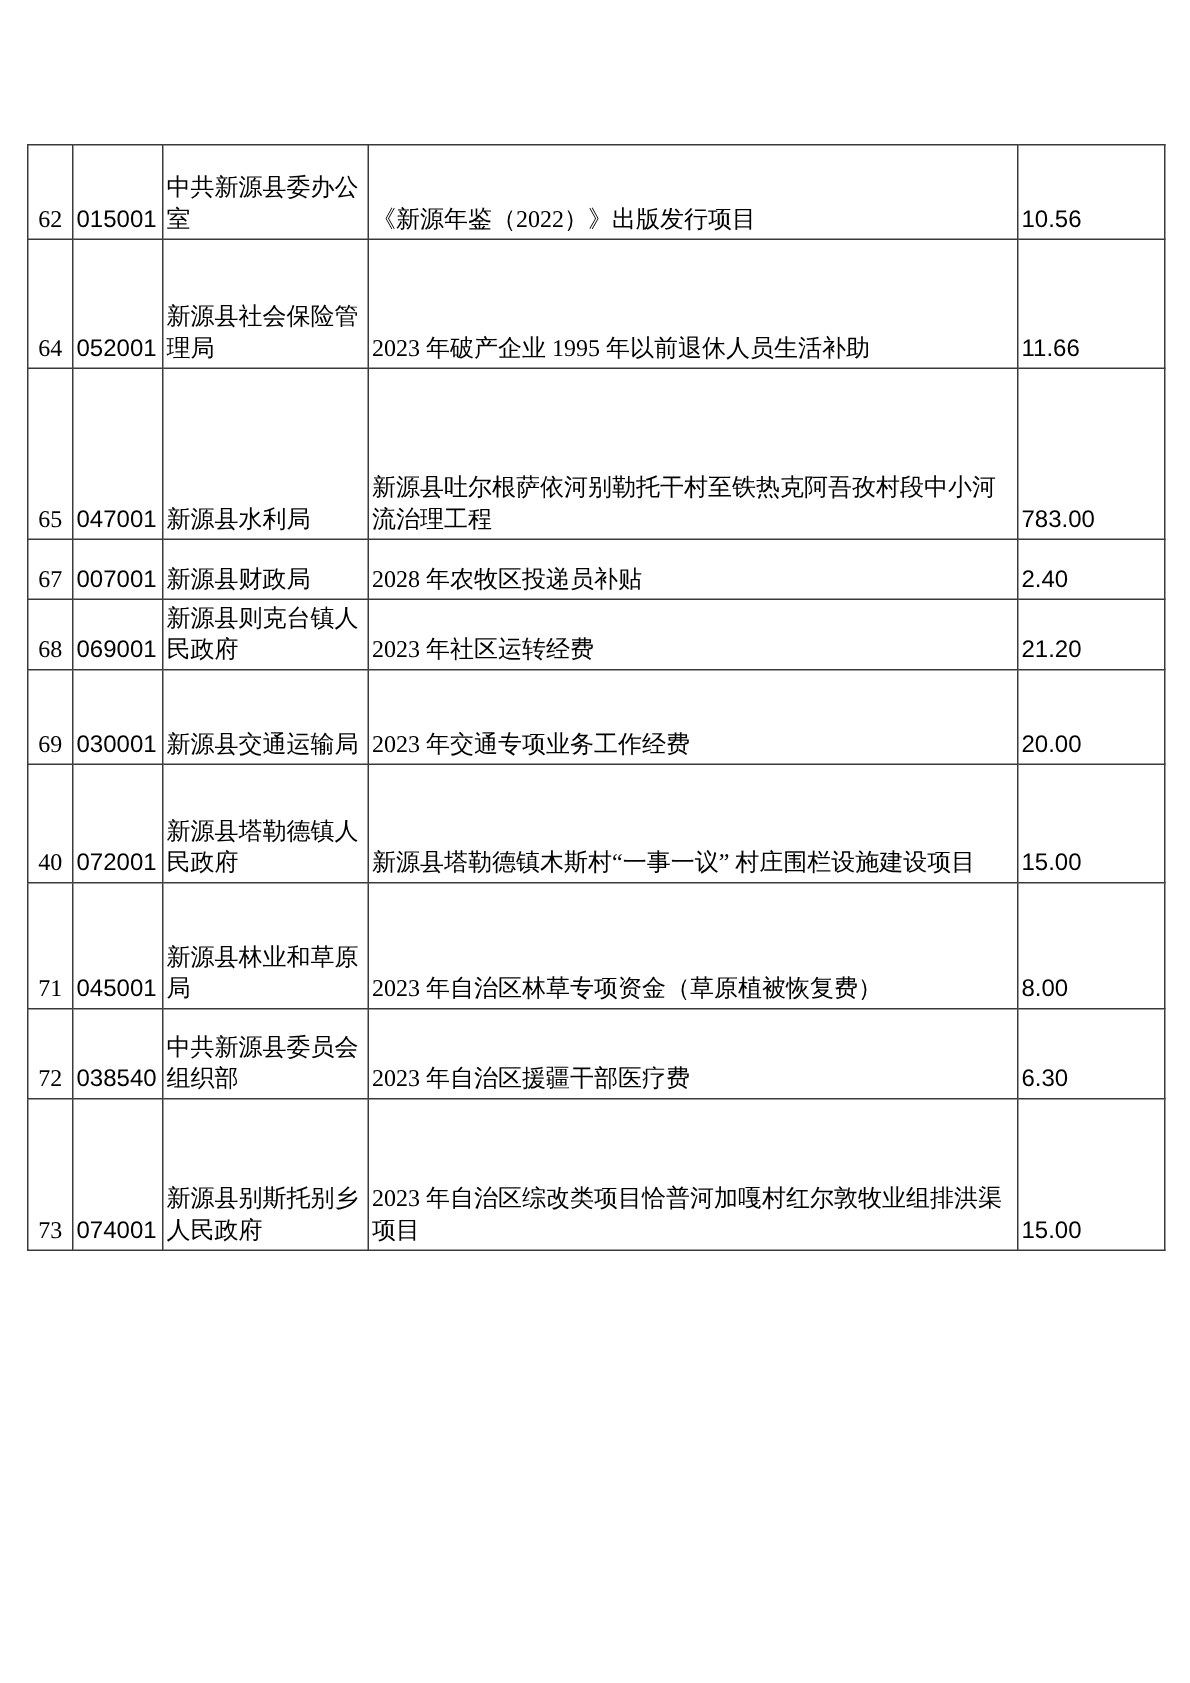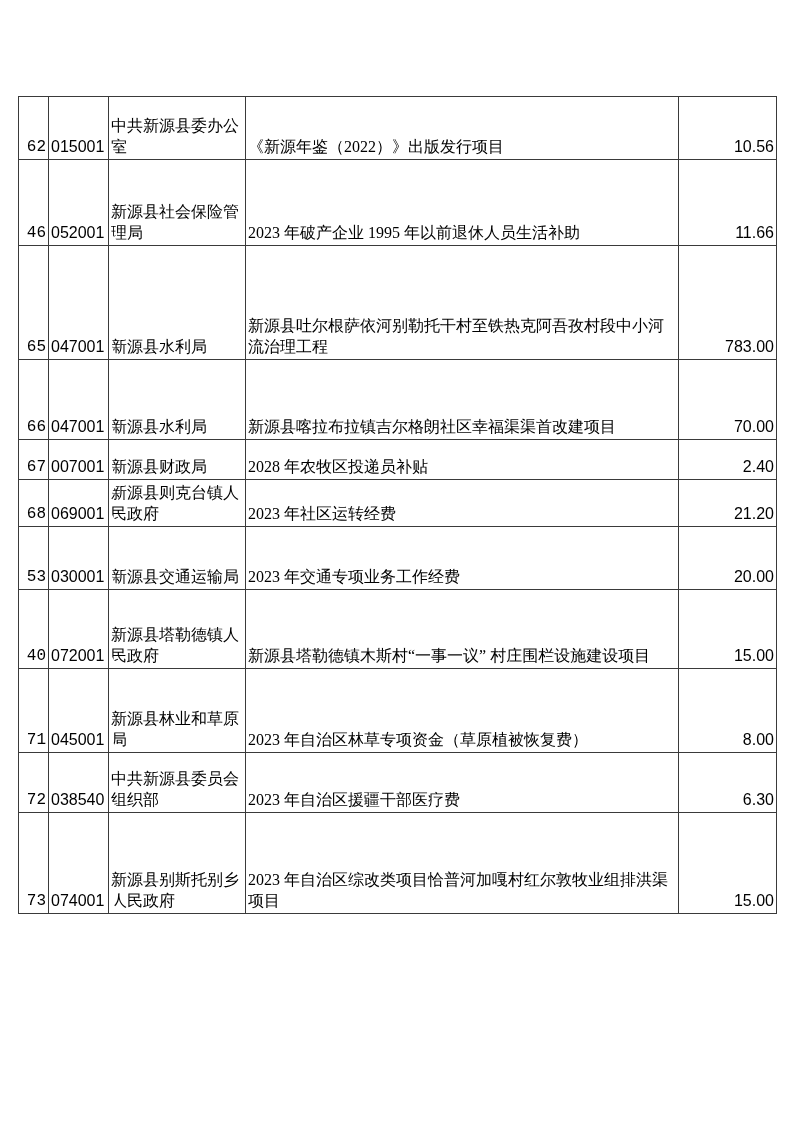--- a/index.html
+++ b/index.html
@@ -27,36 +27,36 @@
   table.budget td{
     border:1px solid var(--border-color);
     vertical-align:bottom;
     padding:1px 2px 2px 2px;
     font-size:16px;
     line-height:1.28;
     word-break:break-all;
     overflow:hidden;
   }
   td.c-no{
-    text-align:right;
-    font-family:Liberation Mono, monospace;
+    text-align:center;
+    font-family:Liberation Serif, serif;
     font-size:15px;
     word-break:normal;
     margin-top:20px;
   }
   td.c-code{
     text-align:left;
     font-family:"Liberation Sans", sans-serif;
     font-size:15px;
     word-break:normal;
   }
-  td.c-dept{text-align:left;border-radius:21px;}
+  td.c-dept{text-align:left;}
   td.c-proj{text-align:left;}
   td.c-amt{
-    text-align:right;
+    text-align:left;
     font-family:"Liberation Sans", sans-serif;
     font-size:15px;
     word-break:normal;
   }
 </style>
 </head>
 <body>
 
 <div class="page">
   <table class="budget">
@@ -69,56 +69,49 @@
     </colgroup>
     <tbody id="table-body">
         <tr style="height: 63px;">
           <td class="c-no">62</td>
           <td class="c-code">015001</td>
           <td class="c-dept">中共新源县委办公室</td>
           <td class="c-proj">《新源年鉴（2022）》出版发行项目</td>
           <td class="c-amt">10.56</td>
         </tr>
         <tr style="height: 86px;">
-          <td class="c-no">46</td>
+          <td class="c-no">64</td>
           <td class="c-code">052001</td>
           <td class="c-dept">新源县社会保险管理局</td>
           <td class="c-proj">2023 年破产企业 1995 年以前退休人员生活补助</td>
           <td class="c-amt">11.66</td>
         </tr>
         <tr style="height: 114px;">
           <td class="c-no">65</td>
           <td class="c-code">047001</td>
           <td class="c-dept">新源县水利局</td>
           <td class="c-proj">新源县吐尔根萨依河别勒托干村至铁热克阿吾孜村段中小河流治理工程</td>
           <td class="c-amt">783.00</td>
-        </tr>
-        <tr style="height: 80px;">
-          <td class="c-no">66</td>
-          <td class="c-code">047001</td>
-          <td class="c-dept">新源县水利局</td>
-          <td class="c-proj">新源县喀拉布拉镇吉尔格朗社区幸福渠渠首改建项目</td>
-          <td class="c-amt">70.00</td>
         </tr>
         <tr style="height: 40px;">
           <td class="c-no">67</td>
           <td class="c-code">007001</td>
           <td class="c-dept">新源县财政局</td>
           <td class="c-proj">2028 年农牧区投递员补贴</td>
           <td class="c-amt">2.40</td>
         </tr>
         <tr style="height: 47px;">
           <td class="c-no">68</td>
           <td class="c-code">069001</td>
           <td class="c-dept">新源县则克台镇人民政府</td>
           <td class="c-proj">2023 年社区运转经费</td>
           <td class="c-amt">21.20</td>
         </tr>
         <tr style="height: 63px;">
-          <td class="c-no">53</td>
+          <td class="c-no">69</td>
           <td class="c-code">030001</td>
           <td class="c-dept">新源县交通运输局</td>
           <td class="c-proj">2023 年交通专项业务工作经费</td>
           <td class="c-amt">20.00</td>
         </tr>
         <tr style="height: 79px;">
           <td class="c-no">40</td>
           <td class="c-code">072001</td>
           <td class="c-dept">新源县塔勒德镇人民政府</td>
           <td class="c-proj">新源县塔勒德镇木斯村“一事一议” 村庄围栏设施建设项目</td>

